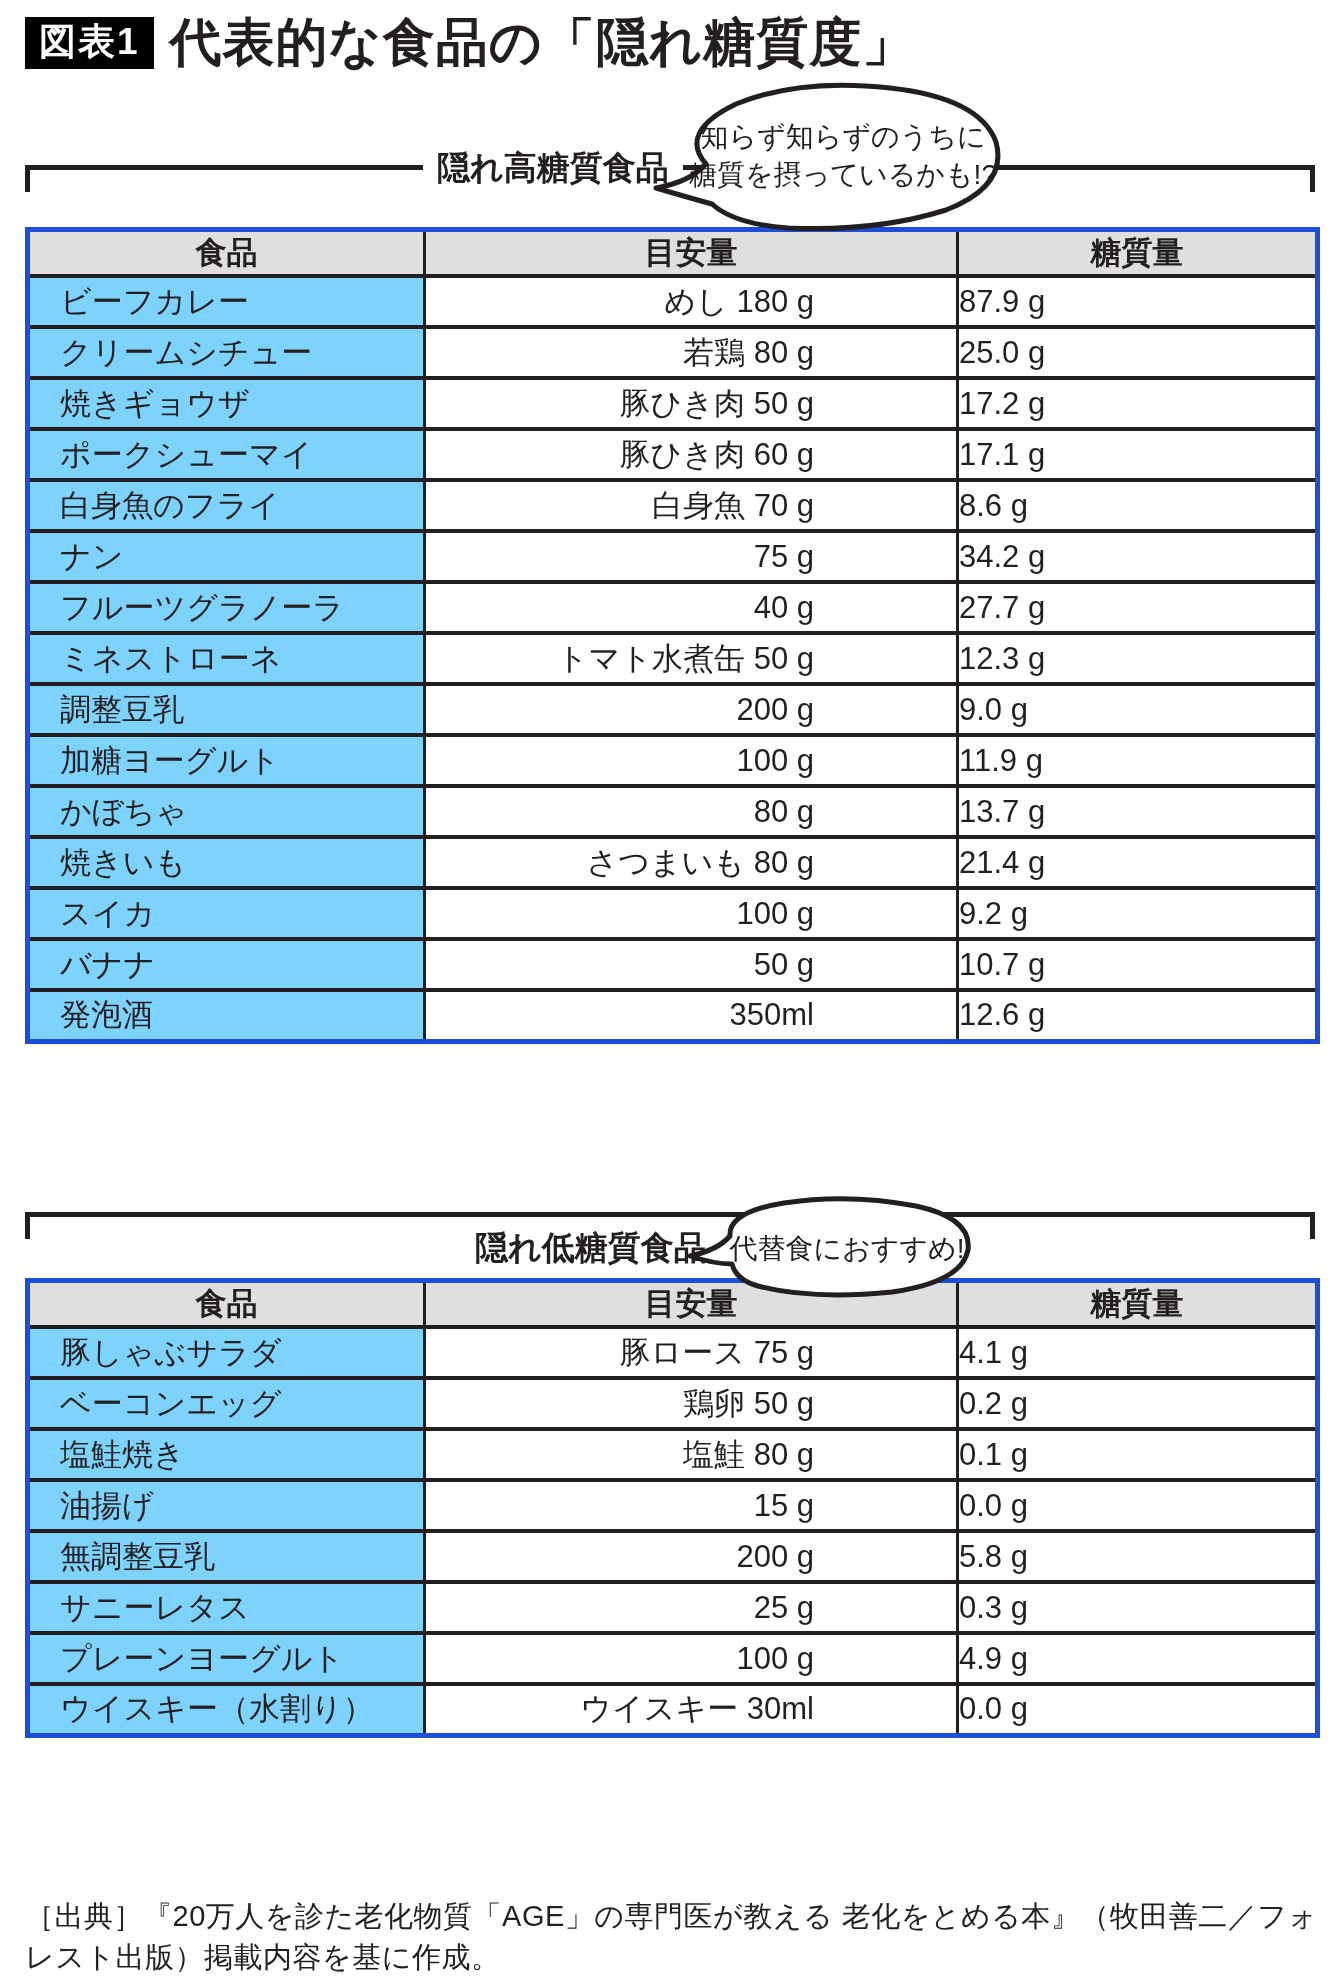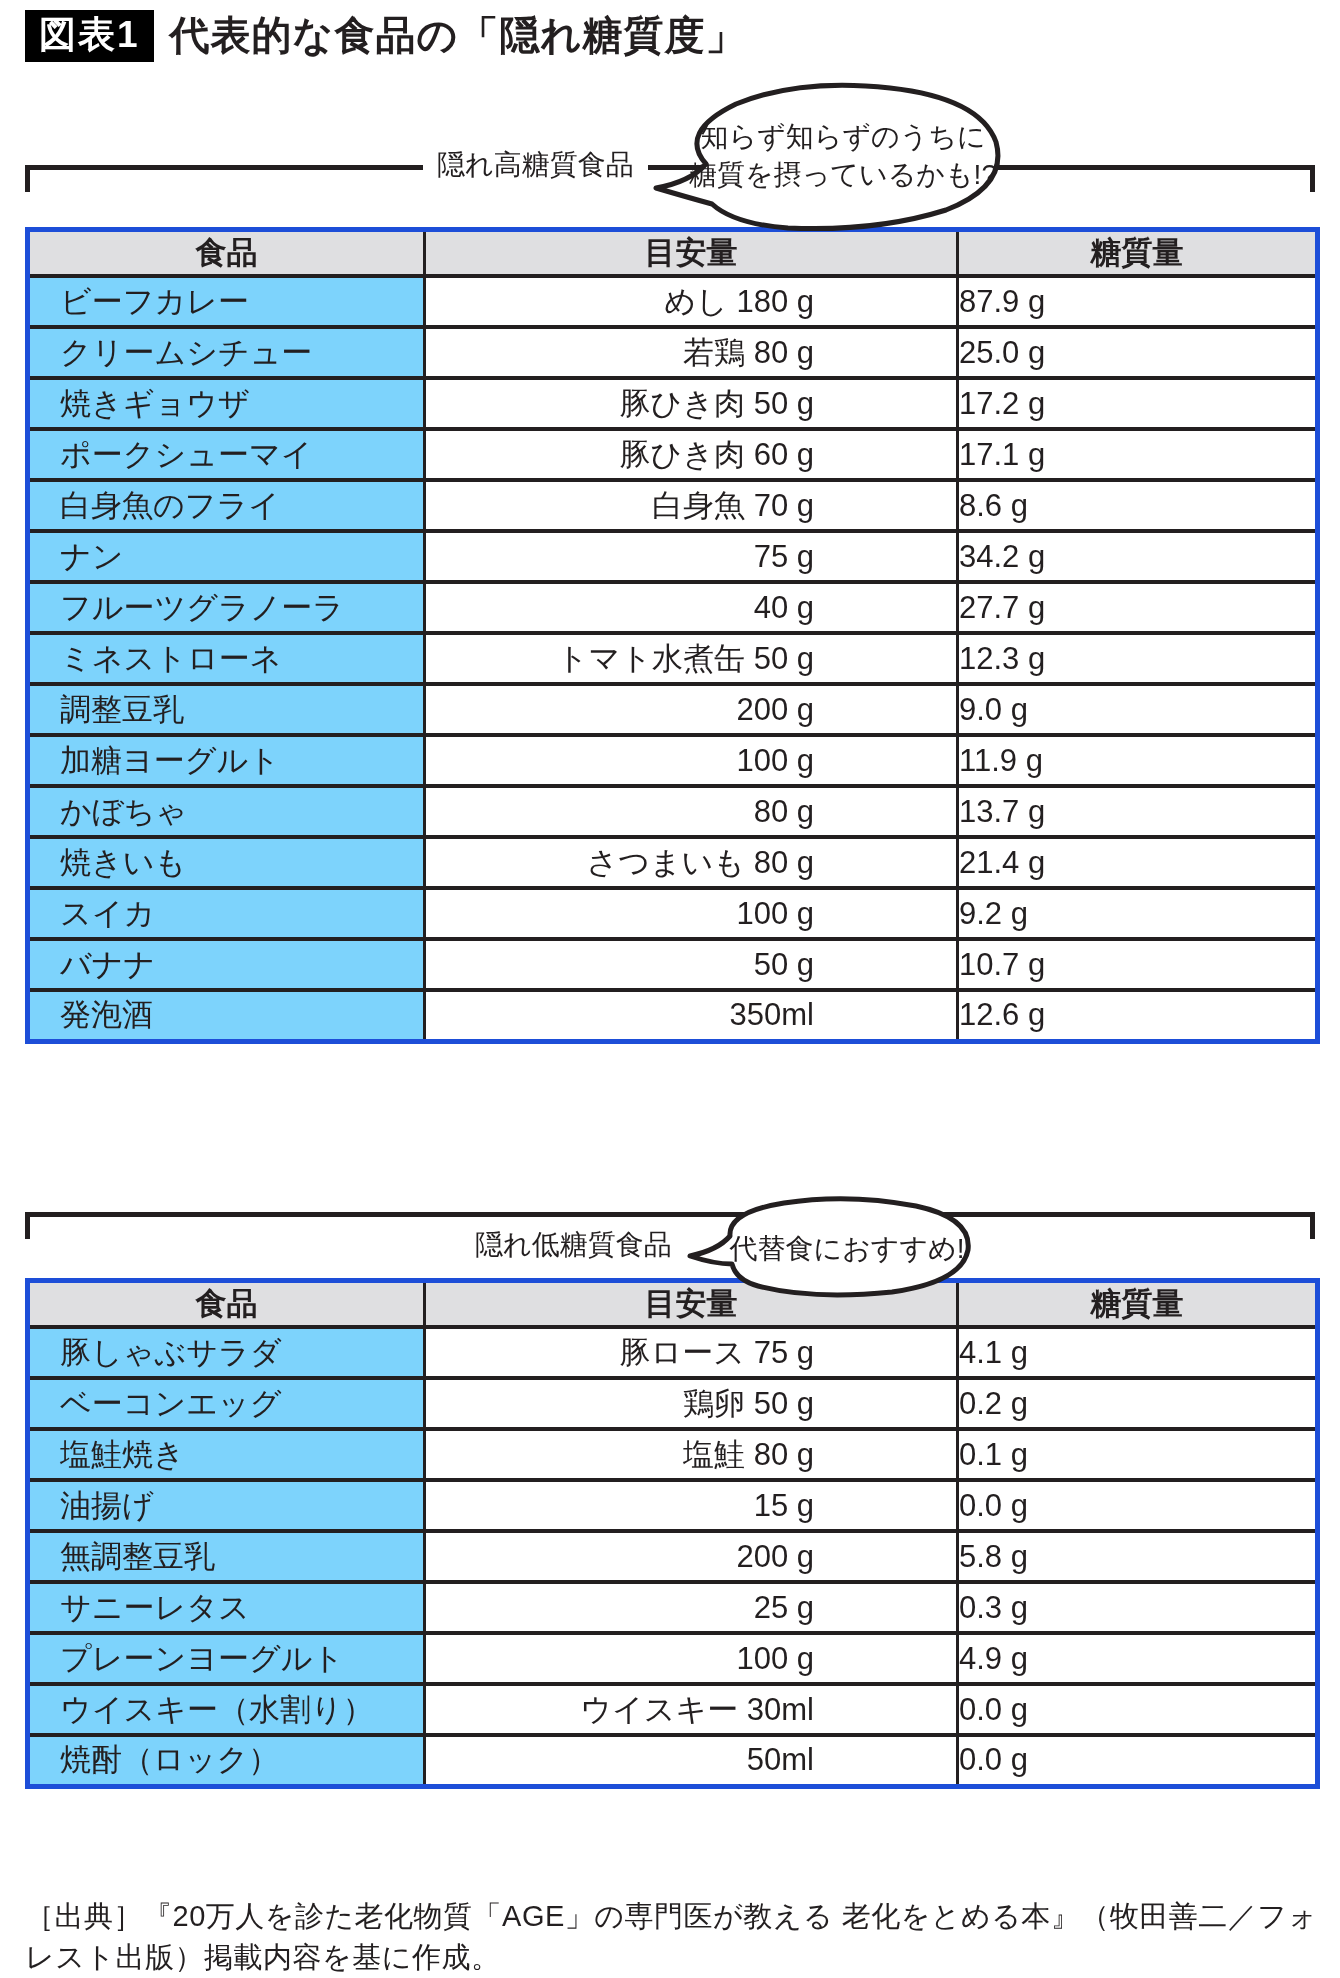--- a/index.html
+++ b/index.html
@@ -10,28 +10,28 @@
     color:#231f20;
   }
   .page { position:relative; width:1340px; height:1978px; background:#fff; overflow:hidden; }
 
   
   .title-row { position:absolute; left:25px; top:8px; display:flex; align-items:center; }
   .fig-badge {
     background:#000; color:#fff; font-weight:bold; font-size:37px;
     padding:6px 14px 9px 14px; line-height:1; letter-spacing:2px;
   }
-  .page-title { font-size:40px; font-weight:bold; margin-left:16px; letter-spacing:1px; }
+  .page-title { font-size:52px; font-weight:bold; margin-left:16px; letter-spacing:1px; }
 
   
   .band { position:absolute; left:25px; width:1290px; height:0; border-top:5px solid #231f20; z-index:1; }
   .band::before, .band::after { content:""; position:absolute; top:0; width:5px; height:22px; background:#231f20; }
   .band::before { left:0; } .band::after { right:0; }
   .band1 { top:165px; } .band2 { top:1212px; }
-  .band-label { position:absolute; background:#fff; font-weight:normal; font-size:28px; white-space:nowrap; }
+  .band-label { position:absolute; background:#fff; font-weight:bold; font-size:33px; white-space:nowrap; }
   .band1 .band-label { left:398px; top:-24px; padding:0 14px; }
   .band2 .band-label { left:440px; top:9px; padding:0 10px; }
 
   
   .bubble { position:absolute; z-index:3; }
   .bubble svg { position:absolute; left:0; top:0; width:100%; height:100%; }
   .bubble-text {
     position:absolute; left:0; top:0; width:100%; height:100%;
     display:flex; flex-direction:column; align-items:center; justify-content:center;
     font-weight:normal; text-align:center; white-space:nowrap;
@@ -254,23 +254,18 @@
         <tr>
           <td class="col0">プレーンヨーグルト</td>
           <td class="col1">100 g</td>
           <td class="col2">4.9 g</td>
         </tr>
         <tr>
           <td class="col0">ウイスキー（水割り）</td>
           <td class="col1">ウイスキー 30ml</td>
           <td class="col2">0.0 g</td>
         </tr>
-        <tr>
-          <td class="col0">焼酎（ロック）</td>
-          <td class="col1">50ml</td>
-          <td class="col2">0.0 g</td>
-        </tr>
       </tbody>
   </table>
 
   <div class="source">［出典］『20万人を診た老化物質「AGE」の専門医が教える 老化をとめる本』（牧田善二／フォレスト出版）掲載内容を基に作成。</div>
 
 </div>
 
 </body></html>

